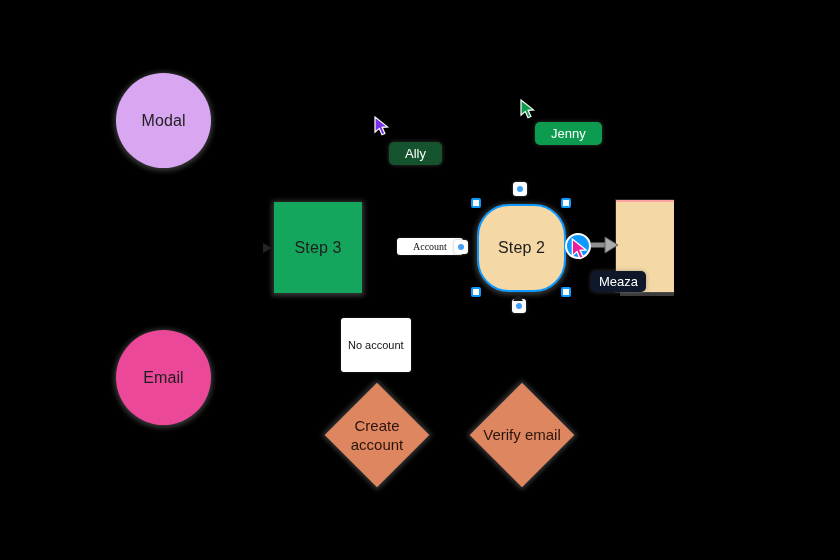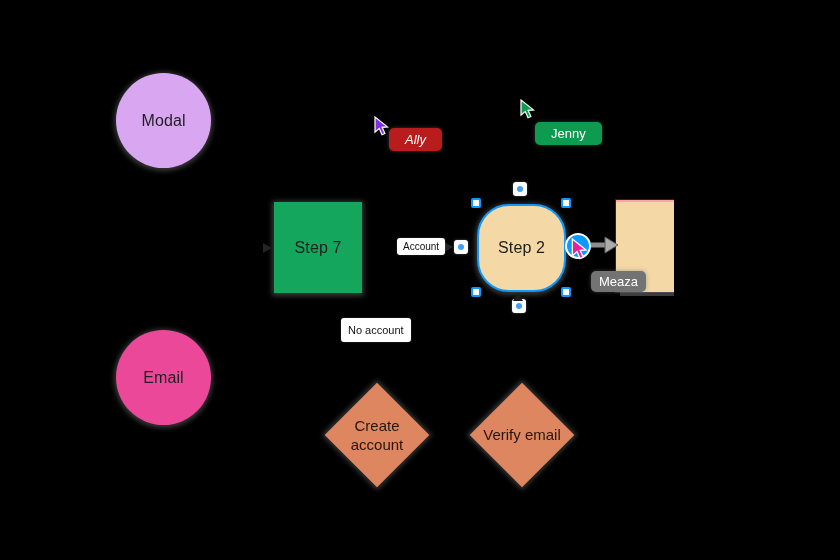--- a/index.html
+++ b/index.html
@@ -24,22 +24,22 @@
   .conn-dot { width:6px; height:6px; border-radius:50%; background:#3FA1F8; }
 
   
   .conn-button { position:absolute; left:565px; top:233px; width:26px; height:26px;
     border-radius:50%; border:2px solid #fff; display:flex; align-items:center;
     justify-content:center; color:#fff; font-size:13px; font-weight:bold; z-index:6; }
 
   
   .edge-label { position:absolute; background:#fff; color:#111; border-radius:3px;
     white-space:nowrap; z-index:3; box-shadow:0 0 2px rgba(120,120,120,.5); }
-  .edge-label.account { left:397px; top:238px; font-size:10px; padding:3px 6px; }
-  .edge-label.no-account { left:341px; top:318px; font-size:11px; padding:6px 7px; }
+  .edge-label.account { left:397px; top:238px; font-size:10px; padding:3px 16px;font-family:Liberation Serif, serif; }
+  .edge-label.no-account { left:341px; top:318px; font-size:11px; padding:21px 7px; }
 
   
   .arrowhead { position:absolute; width:0; height:0; z-index:2; }
   .ah-right { border-top:5px solid transparent; border-bottom:5px solid transparent;
     border-left:9px solid #242424; }
   .ah-up { border-left:5px solid transparent; border-right:5px solid transparent;
     border-bottom:8px solid #1c1c1c; z-index:6; }
 
   
   .new-shape { position:absolute; left:616px; top:200px; width:88px; height:92px;
@@ -68,21 +68,21 @@
 <div class="canvas">
 
   <div class="node circle" style="left: 116px; top: 73px; width: 95px; height: 95px; background: rgb(217, 166, 242);">
     <span>Modal</span>
   </div>
   <div class="node circle" style="left: 116px; top: 330px; width: 95px; height: 95px; background: #ec4899;">
     <span>Email</span>
   </div>
 
   <div class="node" style="left: 274px; top: 202px; width: 88px; height: 91px; background: rgb(20, 166, 92);">
-    <span>Step 7</span>
+    <span>Step 3</span>
   </div>
   <div class="arrowhead ah-right" style="left:263px;top:243px;"></div>
 
   <div class="edge-label account">Account</div>
   <div class="edge-label no-account">No account</div>
   <div class="arrowhead ah-right" style="left:444px;top:242px;"></div>
 
   <div class="node step2" style="left: 477px; top: 204px; width: 89px; height: 88px; background: rgb(244, 216, 166); border-color: rgb(13, 153, 255); border-radius: 32px;">
     <span>Step 2</span>
   </div>
@@ -119,25 +119,25 @@
     <div class="diamond-label">Create account</div>
   </div>
   <div class="diamond" style="left:469px;top:382px;">
     <div class="diamond-bg" style="background: rgb(222, 134, 96);"></div>
     <div class="diamond-label">Verify email</div>
   </div>
 
   <svg class="cursor" style="left: 372px; top: 116px; color: rgb(123, 47, 232);" width="20" height="21" viewBox="0 0 20 21">
     <path d="M3,1 L3,16.2 L7.3,12.4 L10,18.8 L12.9,17.5 L10.1,11.3 L15.5,10.9 Z" fill="currentColor" stroke="#fff" stroke-width="1.2"></path>
   </svg>
-  <div class="cursor-label" style="left: 389px; top: 128px; background: #b91c1c; font-style: italic;">Ally</div>
+  <div class="cursor-label" style="left: 389px; top: 142px; background: #14532d;">Ally</div>
 
   <svg class="cursor" style="left: 518px; top: 99px; color: rgb(12, 155, 79);" width="20" height="21" viewBox="0 0 20 21">
     <path d="M3,1 L3,16.2 L7.3,12.4 L10,18.8 L12.9,17.5 L10.1,11.3 L15.5,10.9 Z" fill="currentColor" stroke="#fff" stroke-width="1.2"></path>
   </svg>
   <div class="cursor-label" style="left: 535px; top: 122px; background: rgb(12, 155, 79);">Jenny</div>
 
   <svg class="cursor" style="left: 569px; top: 238px; z-index: 11; color: rgb(237, 30, 156);" width="22" height="23" viewBox="0 0 20 21">
     <path d="M3,1 L3,16.2 L7.3,12.4 L10,18.8 L12.9,17.5 L10.1,11.3 L15.5,10.9 Z" fill="currentColor" stroke="#fff" stroke-width="1.2"></path>
   </svg>
-  <div class="cursor-label" style="left: 591px; top: 271px; padding: 3px 8px; background: #737373;">Meaza</div>
+  <div class="cursor-label" style="left: 591px; top: 271px; padding: 3px 8px; background: #0f172a;">Meaza</div>
 
 </div>
 
 </body></html>

